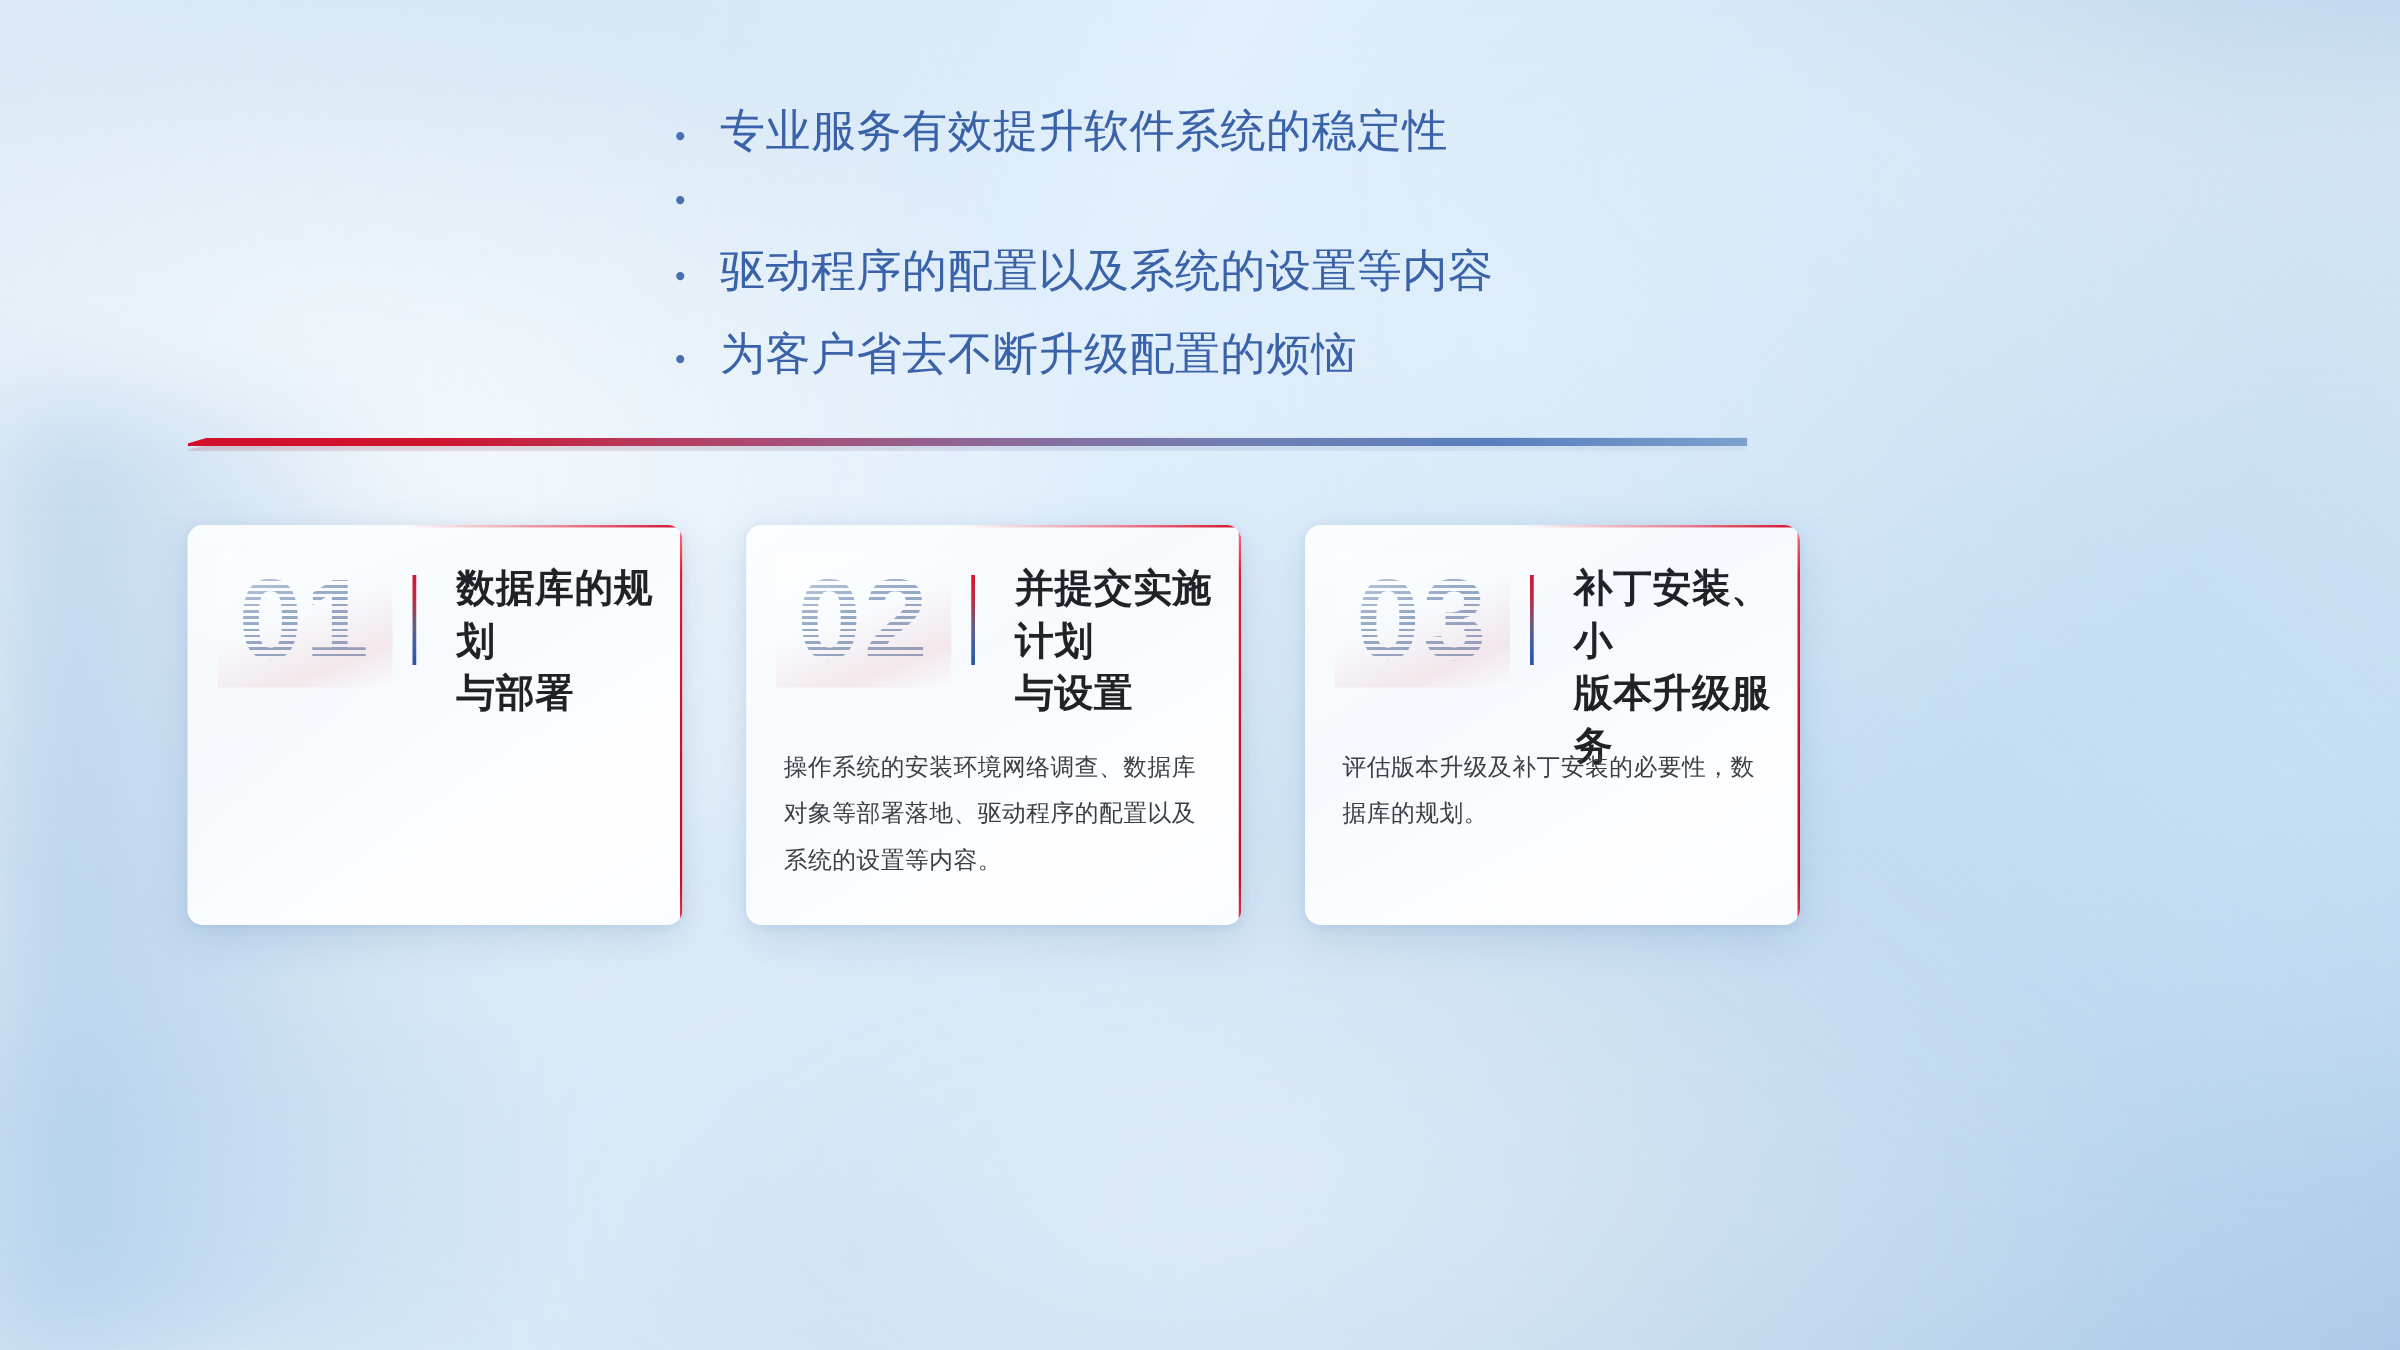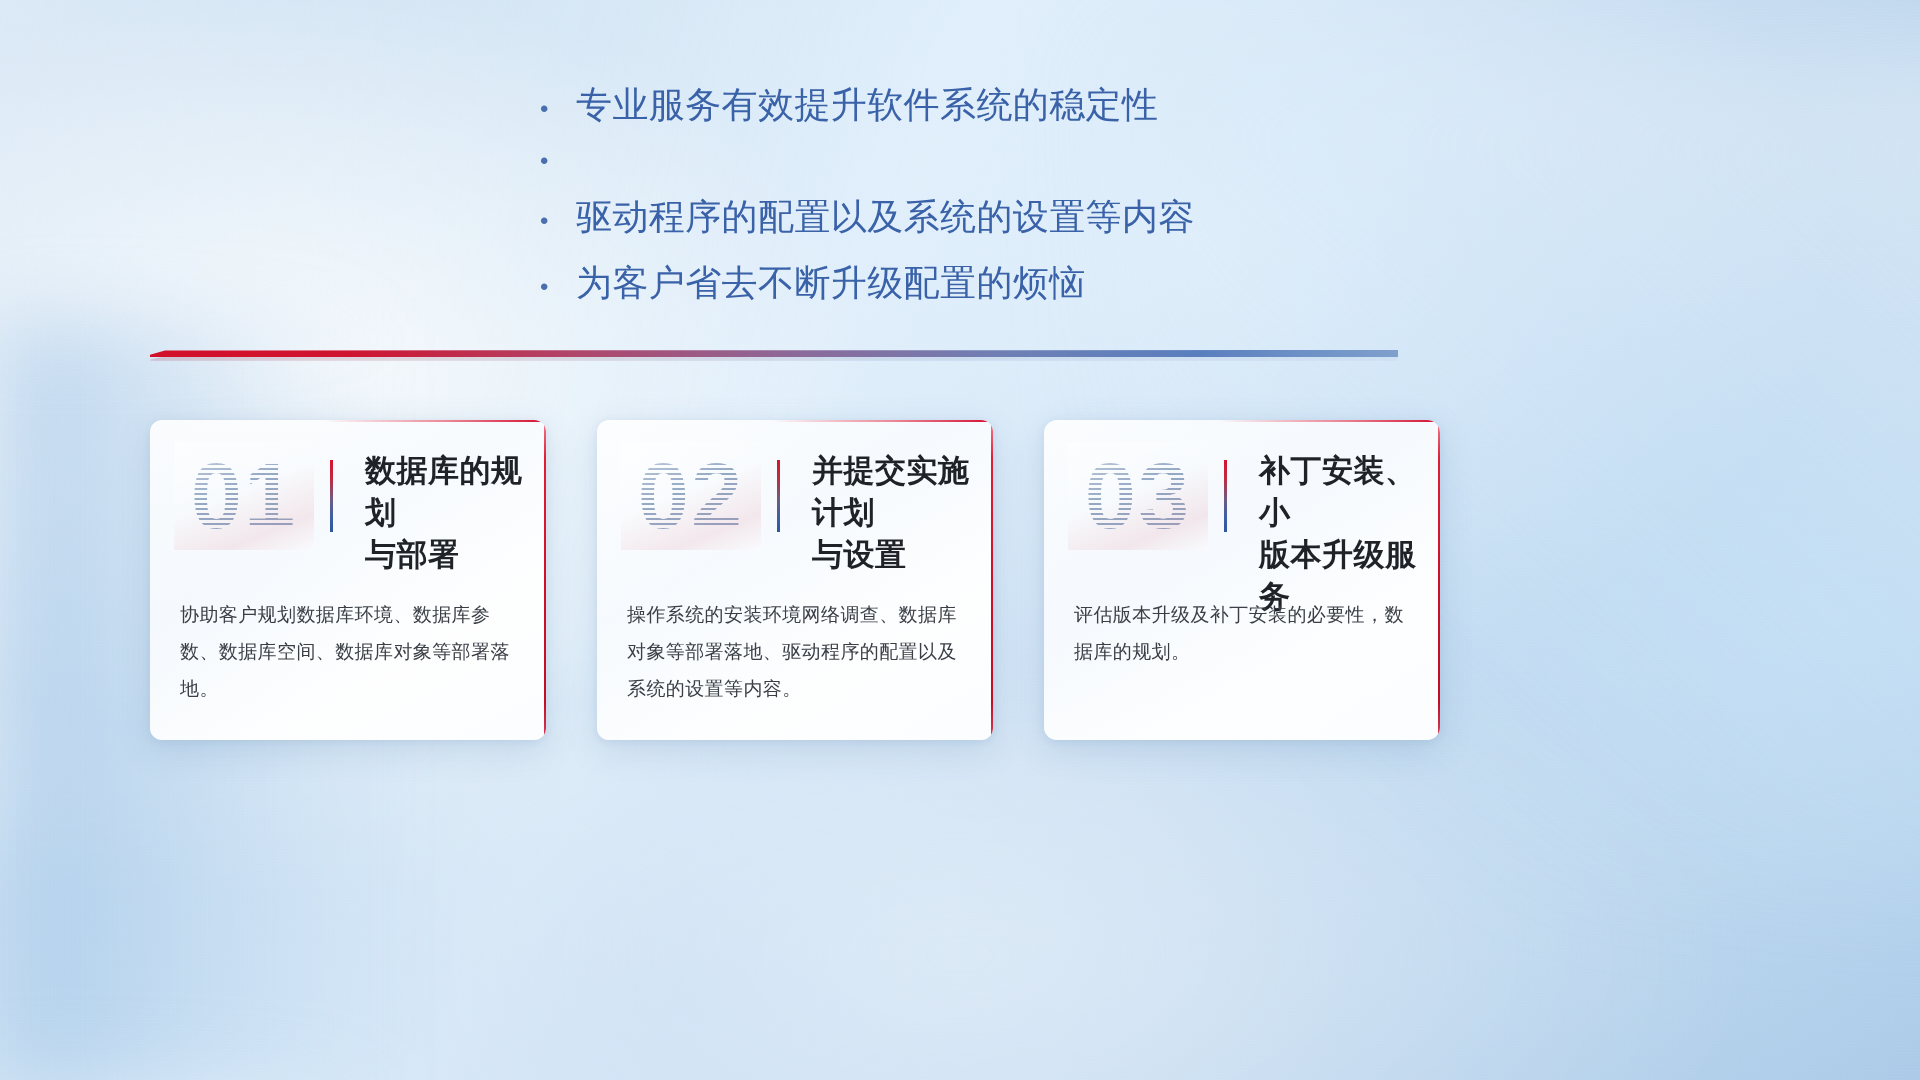--- a/index.html
+++ b/index.html
@@ -184,21 +184,20 @@
   <div class="card" id="card-1">
     <div class="card-accent"></div>
     <div class="card-accent-top"></div>
     <div class="card-head">
       <div class="card-num">01</div>
       <div class="card-num-tint"></div>
       <div class="card-rule"></div>
       <div class="card-title">数据库的规划
 与部署</div>
     </div>
-    <div class="card-body">协助客户规划数据库环境、数据库参数、数据库空间、数据库对象等部署落地。</div>
   </div>
 
   <div class="card" id="card-2">
     <div class="card-accent"></div>
     <div class="card-accent-top"></div>
     <div class="card-head">
       <div class="card-num">02</div>
       <div class="card-num-tint"></div>
       <div class="card-rule"></div>
       <div class="card-title">并提交实施计划

